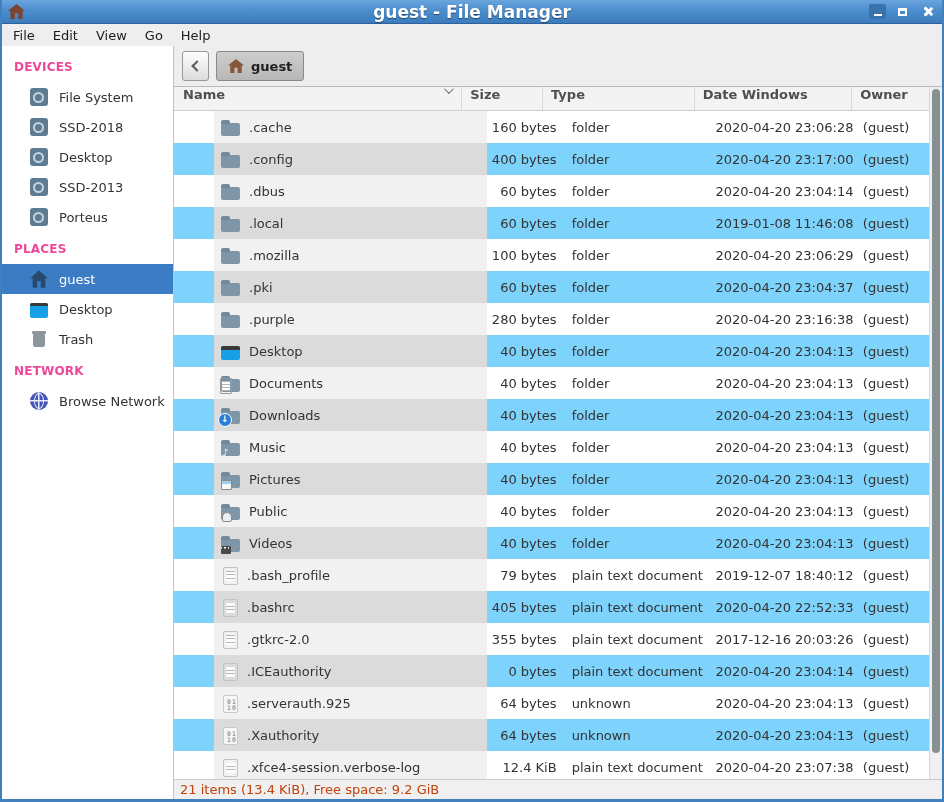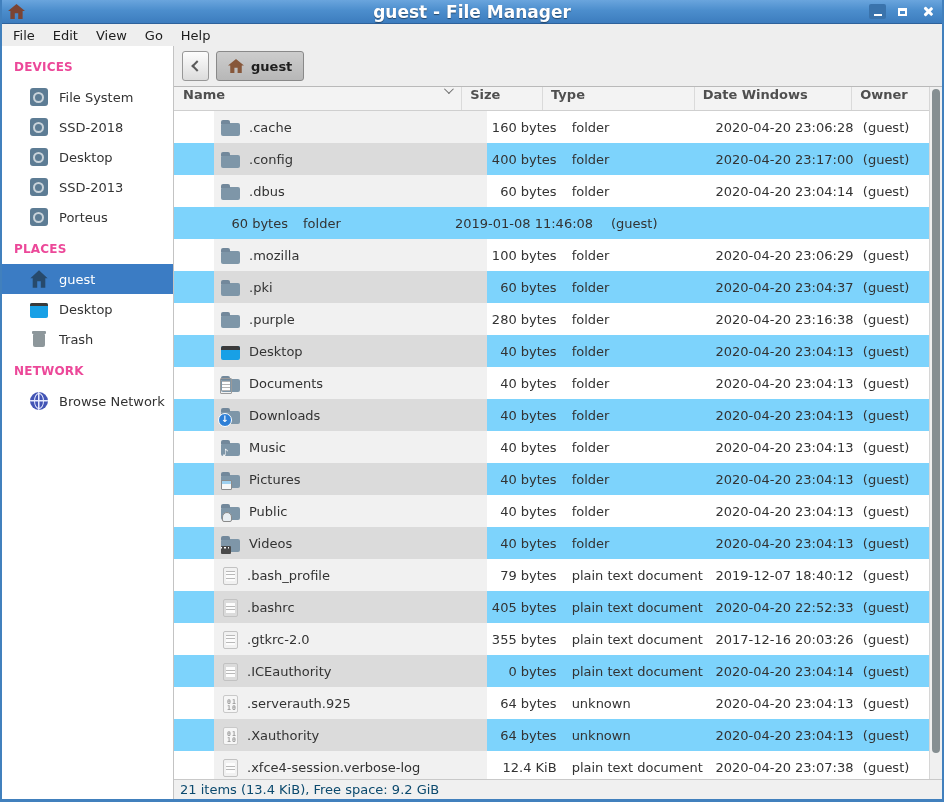--- a/index.html
+++ b/index.html
@@ -90,21 +90,21 @@
   .fic.i-text { width:15px; height:18px; margin:1px 0 0 2px; background:#fcfcfc; border:1px solid #c2c2c2; border-radius:2px;
       background-image:repeating-linear-gradient(#fcfcfc 0 2.5px,#b9b9b9 2.5px 3.5px); background-clip:content-box; padding:3px 2px; }
   .fic.i-binary { width:15px; height:18px; margin:1px 0 0 2px; background:#f6f6f6; border:1px solid #c9c9c9; border-radius:2px; }
   .fic.i-binary::before { content:"01\A 10"; white-space:pre; position:absolute; top:3px; left:3px; font-family:"DejaVu Sans Mono",monospace; font-size:6.5px; line-height:6px; font-weight:bold; color:#999; letter-spacing:1px; }
 
   
   .vscroll { position:absolute; top:0; right:0; bottom:0; width:13px; background:#f0f0f0; border-left:1px solid #d6d6d6; }
   .vthumb { position:absolute; top:2px; left:2px; right:2px; bottom:26px; background:#868f92; border-radius:5px; }
 
   
-  .statusbar { height:20px; flex:none; background:#f0f0f0; border-top:1px solid #c9c9c9; display:flex; align-items:center; padding-left:6px; color:#0c4a6e; }
+  .statusbar { height:20px; flex:none; background:#f0f0f0; border-top:1px solid #c9c9c9; display:flex; align-items:center; padding-left:6px; color:#c2410c; }
 </style>
 </head>
 <body>
 
 <div class="window">
 
   <div class="titlebar">
     <span class="tb-home"></span>
     <span class="tb-title">guest - File Manager</span>
     <span class="tb-controls">
@@ -242,20 +242,24 @@
                 <span class="fic i-folder"></span>
                 <span>.dbus</span>
               </span>
               <span class="cell c-size">60 bytes</span>
               <span class="cell c-type">folder</span>
               <span class="cell c-date">2020-04-20 23:04:14</span>
               <span class="cell c-owner">(guest)</span>
             </div>
 
             <div class="frow even">
+              <span class="cell c-name">
+                <span class="fic i-folder"></span>
+                <span>.local</span>
+              </span>
               <span class="cell c-size">60 bytes</span>
               <span class="cell c-type">folder</span>
               <span class="cell c-date">2019-01-08 11:46:08</span>
               <span class="cell c-owner">(guest)</span>
             </div>
 
             <div class="frow odd">
               <span class="cell c-name">
                 <span class="fic i-folder"></span>
                 <span>.mozilla</span>

